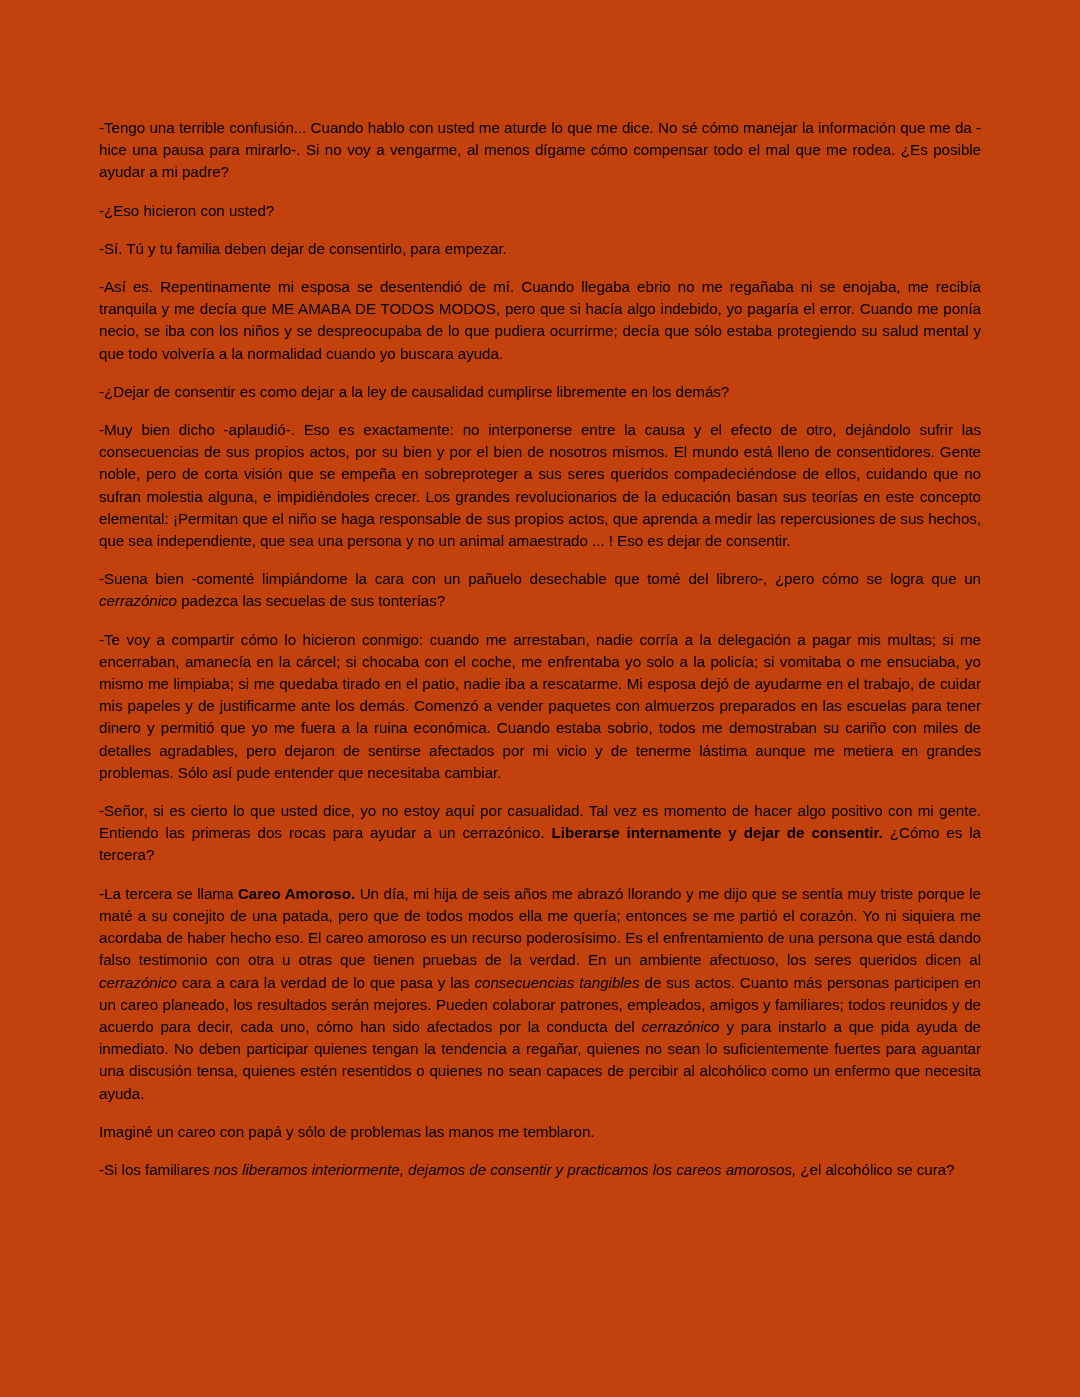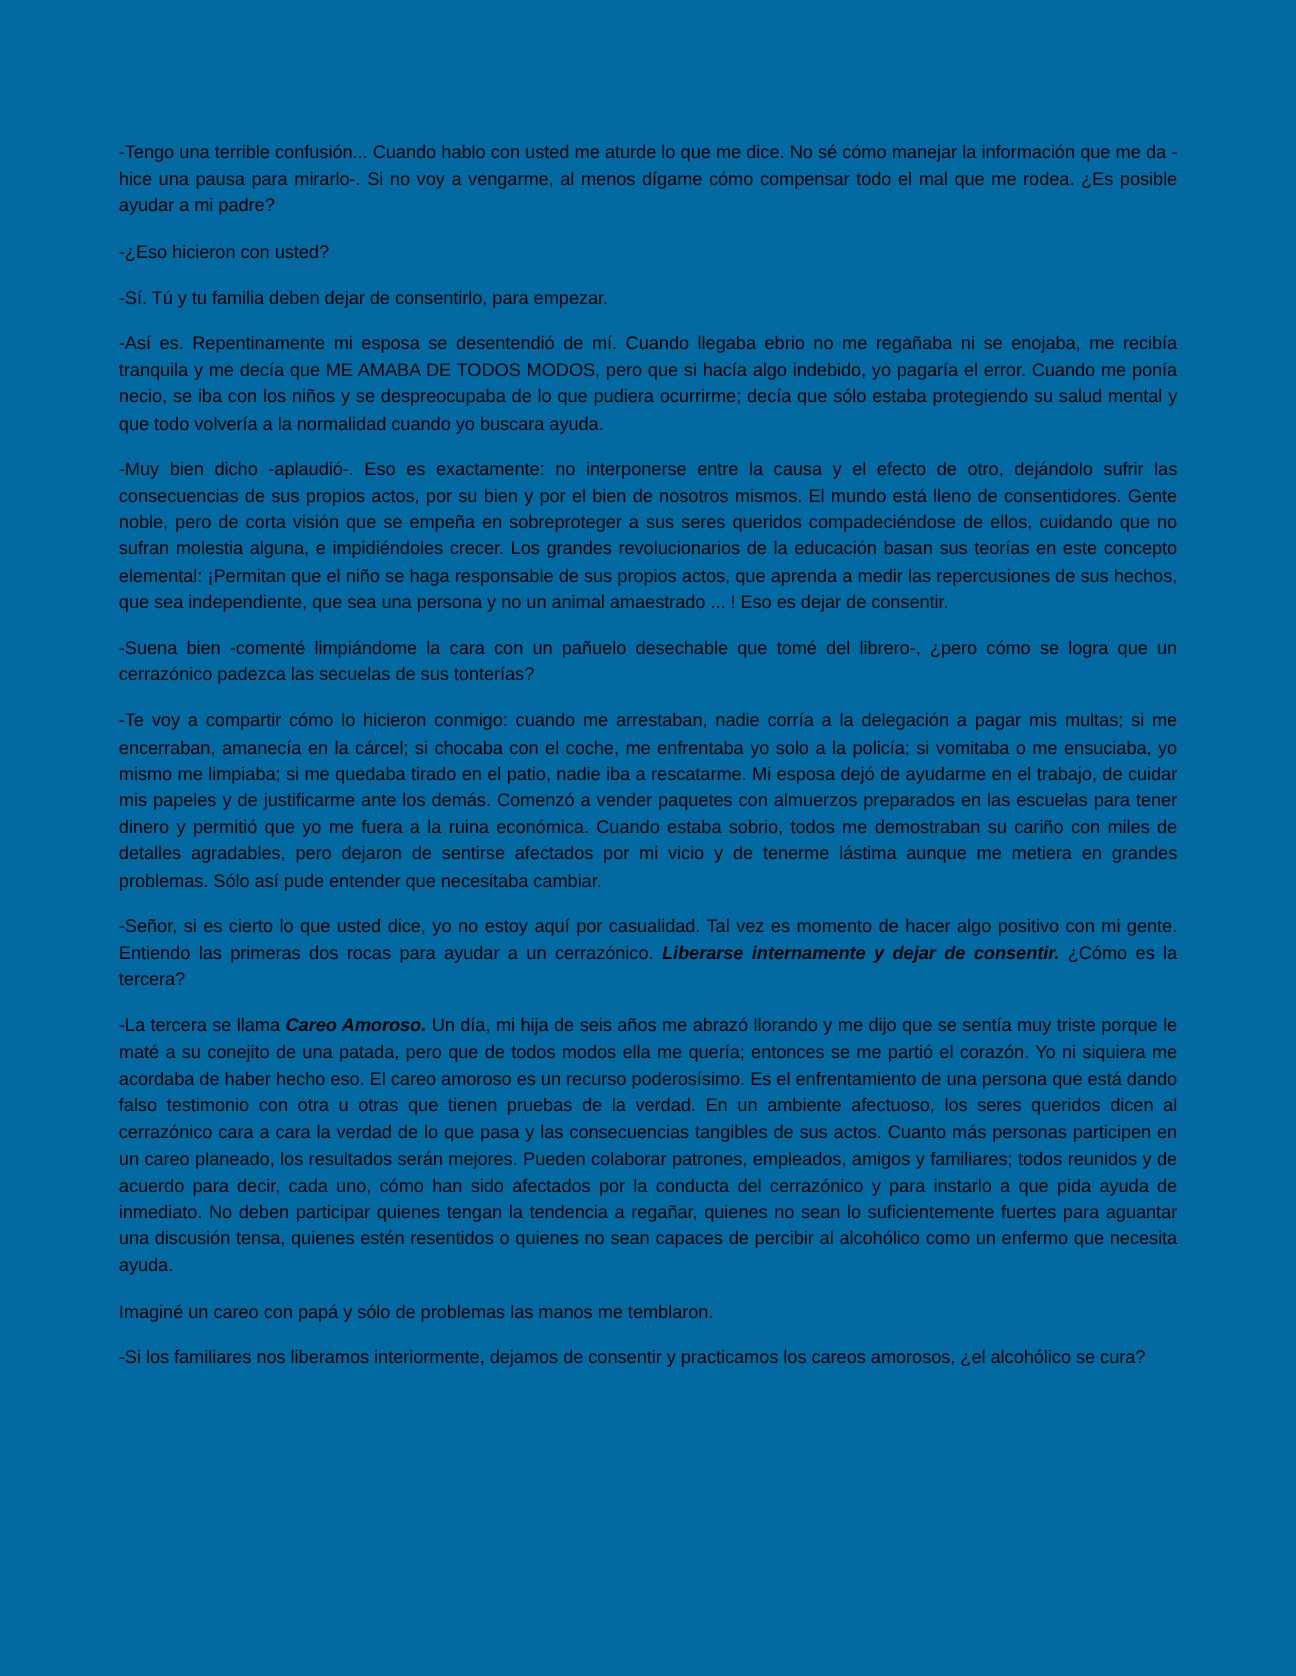--- a/index.html
+++ b/index.html
@@ -11,21 +11,21 @@
     width: 1080px;
     height: 1397px;
     font-family: "Liberation Sans", sans-serif;
     color: #000000;
     overflow: hidden;
   }
   .page {
     position: relative;
     width: 1080px;
     height: 1397px;
-    background: #0369a1;
+    background: #c2410c;
     box-sizing: border-box;
   }
   .text-column {
     position: absolute;
     left: 99px;
     top: 117px;
     width: 882px;
   }
   p.para {
     margin: 0 0 16px 0;
@@ -35,32 +35,33 @@
     text-justify: inter-word;
     letter-spacing: -0.05px;
     word-spacing: 0px;
     -webkit-hyphens: none;
     hyphens: none;
   }
   p.para:last-child {
     margin-bottom: 12px;
   }
   .b { font-weight: normal; }
-  .i { }
-  .bi { font-weight: bold; font-style: italic; }
+  .i { font-style: italic; }
+  .bi { font-weight: bold; }
 </style>
 </head>
 <body>
 
 <div class="page">
   <div class="text-column" id="text-column">
   <p class="para">-Tengo una terrible confusión... Cuando hablo con usted me aturde lo que me dice. No sé cómo manejar la información que me da -hice una pausa para mirarlo-. Si no voy a vengarme, al menos dígame cómo compensar todo el mal que me rodea. ¿Es posible ayudar a mi padre?</p>
       <p class="para">-¿Eso hicieron con usted?</p>
       <p class="para">-Sí. Tú y tu familia deben dejar de consentirlo, para empezar.</p>
       <p class="para">-Así es. Repentinamente mi esposa se desentendió de mí. Cuando llegaba ebrio no me regañaba ni se enojaba, me recibía tranquila y me decía que ME AMABA DE TODOS MODOS, pero que si hacía algo indebido, yo pagaría el error. Cuando me ponía necio, se iba con los niños y se despreocupaba de lo que pudiera ocurrirme; decía que sólo estaba protegiendo su salud mental y que todo volvería a la normalidad cuando yo buscara ayuda.</p>
+      <p class="para">-¿Dejar de consentir es como dejar a la ley de causalidad cumplirse libremente en los demás?</p>
       <p class="para">-Muy bien dicho -aplaudió-. Eso es exactamente: no interponerse entre la causa y el efecto de otro, dejándolo sufrir las consecuencias de sus propios actos, por su bien y por el bien de nosotros mismos. El mundo está lleno de consentidores. Gente noble, pero de corta visión que se empeña en sobreproteger a sus seres queridos compadeciéndose de ellos, cuidando que no sufran molestia alguna, e impidiéndoles crecer. Los grandes revolucionarios de la educación basan sus teorías en este concepto elemental: ¡Permitan que el niño se haga responsable de sus propios actos, que aprenda a medir las repercusiones de sus hechos, que sea independiente, que sea una persona y no un animal amaestrado ... ! Eso es dejar de consentir.</p>
       <p class="para">-Suena bien -comenté limpiándome la cara con un pañuelo desechable que tomé del librero-, ¿pero cómo se logra que un <span class="i">cerrazónico</span> padezca las secuelas de sus tonterías?</p>
       <p class="para">-Te voy a compartir cómo lo hicieron conmigo: cuando me arrestaban, nadie corría a la delegación a pagar mis multas; si me encerraban, amanecía en la cárcel; si chocaba con el coche, me enfrentaba yo solo a la policía; si vomitaba o me ensuciaba, yo mismo me limpiaba; si me quedaba tirado en el patio, nadie iba a rescatarme. Mi esposa dejó de ayudarme en el trabajo, de cuidar mis papeles y de justificarme ante los demás. Comenzó a vender paquetes con almuerzos preparados en las escuelas para tener dinero y permitió que yo me fuera a la ruina económica. Cuando estaba sobrio, todos me demostraban su cariño con miles de detalles agradables, pero dejaron de sentirse afectados por mi vicio y de tenerme lástima aunque me metiera en grandes problemas. Sólo así pude entender que necesitaba cambiar.</p>
       <p class="para">-Señor, si es cierto lo que usted dice, yo no estoy aquí por casualidad. Tal vez es momento de hacer algo positivo con mi gente. Entiendo las primeras dos rocas para ayudar a un cerrazónico. <span class="bi">Liberarse internamente y dejar de consentir.</span> ¿Cómo es la tercera?</p>
       <p class="para">-La tercera se llama <span class="bi">Careo Amoroso.</span> Un día, mi hija de seis años me abrazó llorando y me dijo que se sentía muy triste porque le maté a su conejito de una patada, pero que de todos modos ella me quería; entonces se me partió el corazón. Yo ni siquiera me acordaba de haber hecho eso. <span class="b">El careo amoroso</span> es <span class="b">un recurso poderosísimo. Es el enfrentamiento de una persona que</span> está <span class="b">dando falso testimonio con otra u otras que tienen pruebas de la verdad.</span> En un ambiente afectuoso, los seres queridos dicen al <span class="i">cerrazónico</span> cara a cara la verdad de lo que pasa y las <span class="i">consecuencias tangibles</span> de sus actos. Cuanto más personas participen en un careo planeado, los resultados serán mejores. Pueden colaborar patrones, empleados, amigos y familiares; todos reunidos y de acuerdo para decir, cada uno, cómo han sido afectados por la conducta del <span class="i">cerrazónico</span> y para instarlo a que pida ayuda de inmediato. No deben participar quienes tengan la tendencia a regañar, quienes no sean lo suficientemente fuertes para aguantar una discusión tensa, quienes estén resentidos o quienes no sean capaces de percibir al alcohólico como un enfermo que necesita ayuda.</p>
       <p class="para">Imaginé un careo con papá y sólo de problemas las manos me temblaron.</p>
       <p class="para">-Si los familiares <span class="i">nos liberamos interiormente, dejamos de consentir y practicamos los careos amorosos,</span> ¿el alcohólico se cura?</p>
     </div>
 </div>
 

